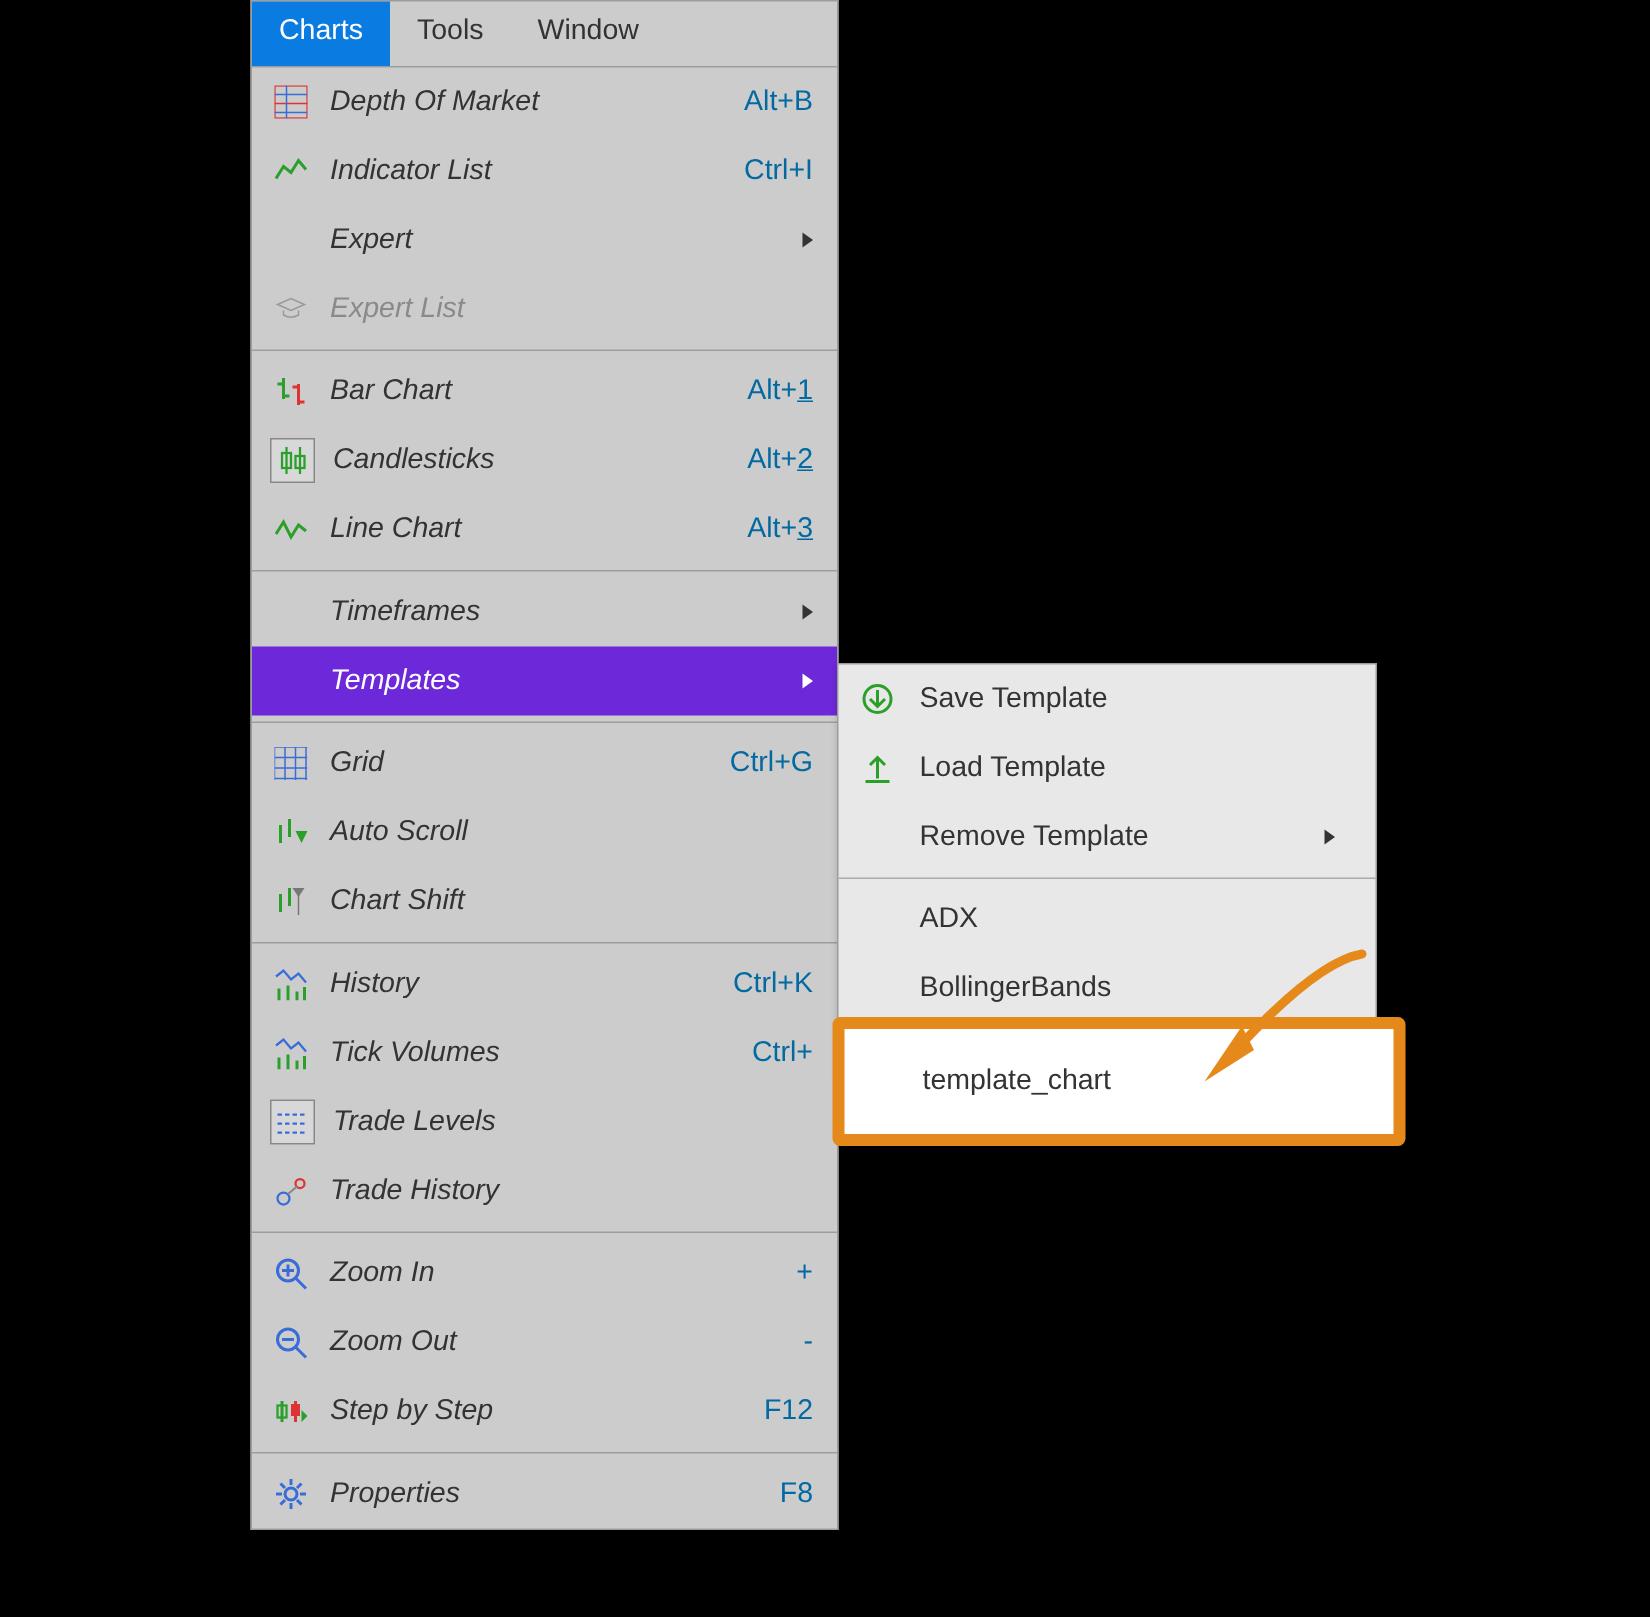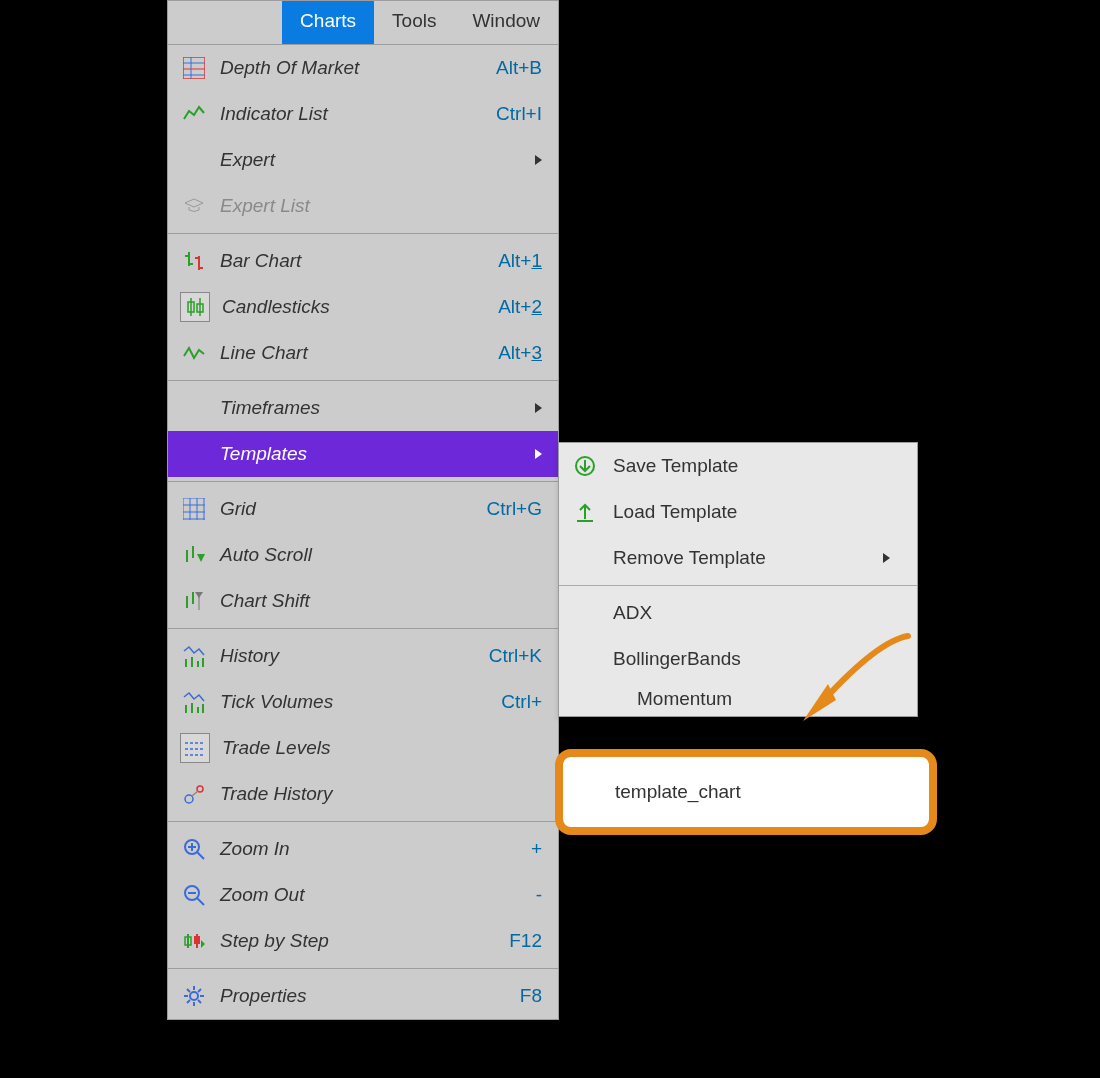--- a/index.html
+++ b/index.html
@@ -17,21 +17,20 @@
   .menubar {
     position: absolute;
     left: 167px;
     top: 0;
     width: 392px;
     height: 44px;
     background: #cccccc;
     display: flex;
     border: 1px solid #9d9d9d;
     border-bottom: none;
-    justify-content: flex-end;
   }
   .menubar-item {
     padding: 9px 18px;
     cursor: default;
   }
   .menubar-item.active {
     background: #0a7be0;
     color: #fff;
   }
   .dropdown {
@@ -119,25 +118,25 @@
     border-bottom: 5px solid transparent;
   }
   .sub-sep {
     height: 1px;
     background: #aaa;
     margin: 4px 0;
   }
   .callout {
     position: absolute;
     left: 555px;
-    top: 749px;
+    top: 678px;
     width: 382px;
     height: 86px;
     border: 8px solid #e58a1a;
-    border-radius: 16px;
+    border-radius: 5px;
     background: #fff;
     display: flex;
     align-items: center;
     padding-left: 52px;
     z-index: 5;
   }
   .callout-inner {
     width: 100%;
   }
   .arrow-svg {

